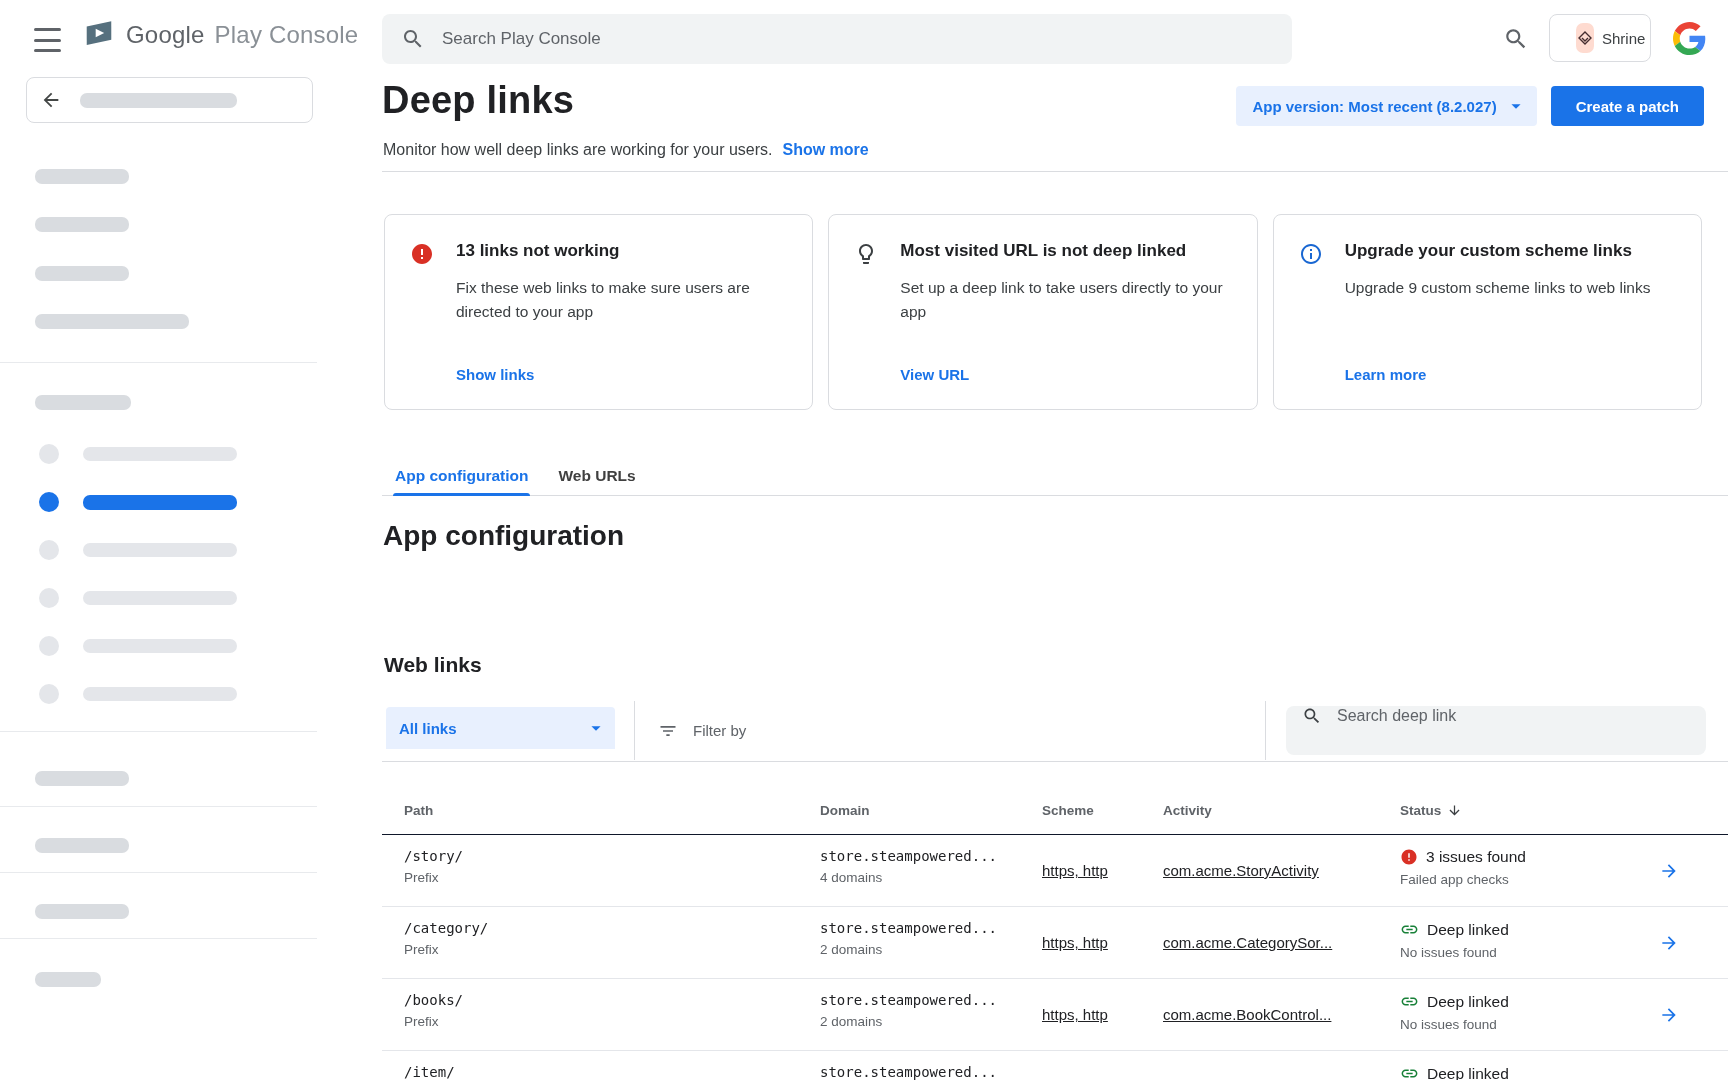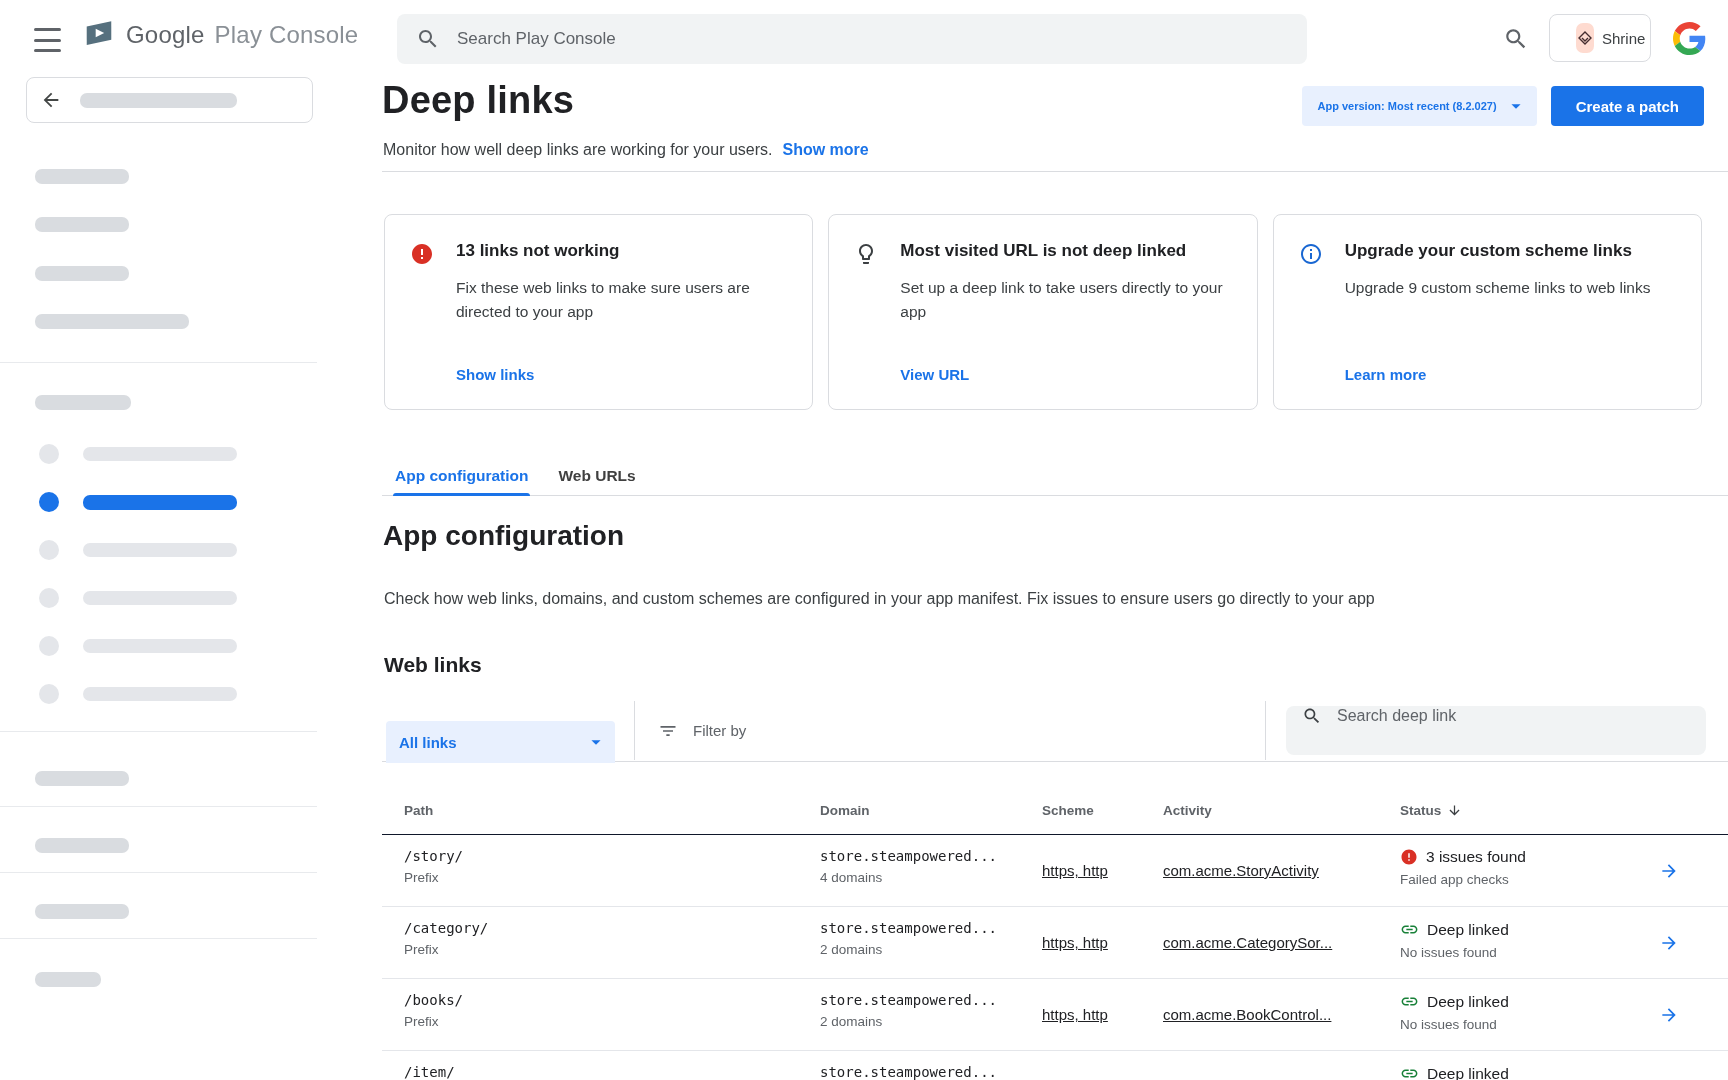--- a/index.html
+++ b/index.html
@@ -12,21 +12,21 @@
   input{font-family:inherit;}
 
   
   #topbar{position:absolute;left:0;top:0;width:1728px;height:77px;background:#fff;z-index:6;}
   #hamburger{position:absolute;left:34px;top:26px;width:27px;height:24px;display:flex;flex-direction:column;justify-content:space-between;padding:2px 0;cursor:pointer;}
   #hamburger span{height:3px;background:#5f6368;border-radius:2px;}
   #logo{position:absolute;left:82px;top:18px;display:flex;align-items:center;gap:10px;cursor:pointer;}
   .logo-text{font-size:24px;letter-spacing:.2px;white-space:nowrap;}
   .logo-google{color:#5f6368;}
   .logo-rest{color:#8a9096;}
-  #top-search{position:absolute;left:382px;top:14px;width:910px;height:50px;background:#f1f3f4;border-radius:8px;display:flex;align-items:center;padding:0 19px;gap:15px;box-sizing:border-box;margin-left:15px;}
+  #top-search{position:absolute;left:382px;top:14px;width:910px;height:50px;background:#f1f3f4;border-radius:8px;display:flex;align-items:center;padding:0 19px;gap:15px;box-sizing:border-box;}
   #top-search input{flex:1;border:0;background:transparent;outline:none;font-size:17px;color:#202124;}
   #top-search input::placeholder{color:#5f6368;}
   #topbar-search-btn{position:absolute;left:1497px;top:25px;width:28px;height:28px;}
   #account-chip{position:absolute;left:1549px;top:14px;width:102px;height:48px;border:1px solid #dadce0;border-radius:8px;background:#fff;display:flex;align-items:center;gap:8px;padding:0 26px;box-sizing:border-box;cursor:pointer;}
   .shrine-icon{width:30px;height:30px;border-radius:7px;background:#fedbd0;display:flex;align-items:center;justify-content:center;}
   #account-chip .label{font-size:15px;color:#3c4043;}
   #avatar{position:absolute;left:1672px;top:21px;width:34px;height:34px;border-radius:50%;display:flex;align-items:center;justify-content:center;cursor:pointer;}
 
   
   #sidebar{position:absolute;left:0;top:77px;width:317px;height:1003px;background:#fff;z-index:5;}
@@ -39,21 +39,21 @@
   .nav-bar{width:154px;height:14px;border-radius:7px;background:#e4e6ea;}
   .nav-item.selected .nav-dot{background:#1a73e8;}
   .nav-item.selected .nav-bar{background:#1a73e8;height:15px;}
 
   
   #main{position:absolute;left:382px;top:77px;width:1346px;height:1003px;}
   #page-title{position:absolute;left:0;top:2px;font-size:38px;font-weight:700;letter-spacing:.2px;margin:0;}
   #subtitle{position:absolute;left:1px;top:64px;font-size:16px;color:#3c4043;display:flex;gap:10px;white-space:nowrap;}
   .blue-link{color:#1a73e8;font-weight:700;cursor:pointer;text-decoration:none;}
   #header-actions{position:absolute;top:9px;right:24px;display:flex;gap:14px;align-items:center;}
-  #app-version{height:40px;background:#e8f0fe;border-radius:4px;color:#1a73e8;font-size:11px;font-weight:700;display:flex;align-items:center;gap:8px;padding:0 10px 0 16px;}
+  #app-version{height:40px;background:#e8f0fe;border-radius:4px;color:#1a73e8;font-size:15px;font-weight:700;display:flex;align-items:center;gap:8px;padding:0 10px 0 16px;}
   #create-patch{height:40px;background:#1a73e8;border-radius:4px;color:#fff;font-size:15px;font-weight:700;padding:0 25px;}
   .hdiv{position:absolute;left:0;right:0;height:1px;background:#dadce0;}
 
   
   #cards{position:absolute;left:2px;top:137px;width:1318px;height:196px;display:flex;gap:15px;}
   .card{flex:1;border:1px solid #dadce0;border-radius:8px;position:relative;display:flex;gap:20px;padding:26px 26px 0 25px;box-sizing:border-box;background:#fff;}
   .card-icon{flex:none;width:26px;padding-top:1px;}
   .card-title{font-size:17px;font-weight:700;margin-bottom:15px;}
   .card-text{font-size:15.5px;line-height:24px;color:#3c4043;max-width:335px;}
   .card-action{position:absolute;left:71px;bottom:26px;font-size:15px;}
@@ -63,21 +63,21 @@
   .tab{position:relative;height:40px;display:flex;align-items:center;padding:0 2px;font-size:15.5px;font-weight:700;color:#404040;cursor:pointer;}
   .tab.active{color:#1a73e8;}
   .tab.active::after{content:"";position:absolute;left:0;right:0;bottom:0;height:3px;background:#1a73e8;border-radius:3px 3px 0 0;}
 
   #section-title{position:absolute;left:1px;top:443px;font-size:28px;font-weight:700;margin:0;}
   #section-desc{position:absolute;left:2px;top:497px;font-size:16px;color:#3c4043;max-width:1230px;}
   #weblinks-title{position:absolute;left:2px;top:576px;font-size:21px;font-weight:700;margin:0;}
 
   
   #toolbar{position:absolute;left:0;top:624px;right:0;height:60px;border-bottom:1px solid #dadce0;}
-  #links-filter{position:absolute;left:4px;top:20px;width:229px;height:42px;background:#e8f0fe;border-radius:4px 4px 0 0;color:#1a73e8;font-size:15px;font-weight:700;display:flex;align-items:center;justify-content:space-between;padding:0 8px 0 13px;}
+  #links-filter{position:absolute;left:4px;top:6px;width:229px;height:42px;background:#e8f0fe;border-radius:4px 4px 0 0;color:#1a73e8;font-size:15px;font-weight:700;display:flex;align-items:center;justify-content:space-between;padding:0 8px 0 13px;}
   .vdiv{position:absolute;top:0;width:1px;height:59px;background:#dadce0;}
   #filter-by{position:absolute;left:276px;top:0;height:59px;display:flex;align-items:center;gap:15px;color:#5f6368;font-size:15px;cursor:pointer;}
   #deeplink-search{position:absolute;left:904px;top:5px;width:420px;height:49px;background:#f1f3f4;border-radius:8px;display:flex;align-items:flex-start;gap:13px;padding:0 16px;box-sizing:border-box;}
   #deeplink-search input{flex:1;border:0;background:transparent;outline:none;font-size:16px;color:#202124;}
   #deeplink-search input::placeholder{color:#5f6368;}
 
   
   .tgrid{display:grid;grid-template-columns:416px 222px 121px 237px 259px 47px;padding-left:22px;box-sizing:border-box;}
   #thead{position:absolute;left:0;right:0;top:710px;height:48px;border-bottom:1px solid #0f172a;align-items:center;}
   .th{font-size:13.5px;font-weight:700;color:#5f6368;display:flex;align-items:center;gap:6px;}
@@ -262,21 +262,20 @@
       <a class="card-action blue-link">Learn more</a>
     </div>
   </div>
 
   <div id="tabs">
     <div class="tab active">App configuration</div>
     <div class="tab">Web URLs</div>
   </div>
 
   <h2 id="section-title">App configuration</h2>
-  <p id="section-desc">Check how web links, domains, and custom schemes are configured in your app manifest. Fix issues to ensure users go directly to your app</p>
 
   <h3 id="weblinks-title">Web links</h3>
 
   <div id="toolbar">
     <button id="links-filter">
       <span>All links</span>
       <svg width="22" height="22" viewBox="0 0 24 24" fill="#1a73e8">
           <path d="M7 10l5 5 5-5z"></path>
         </svg>
     </button>

